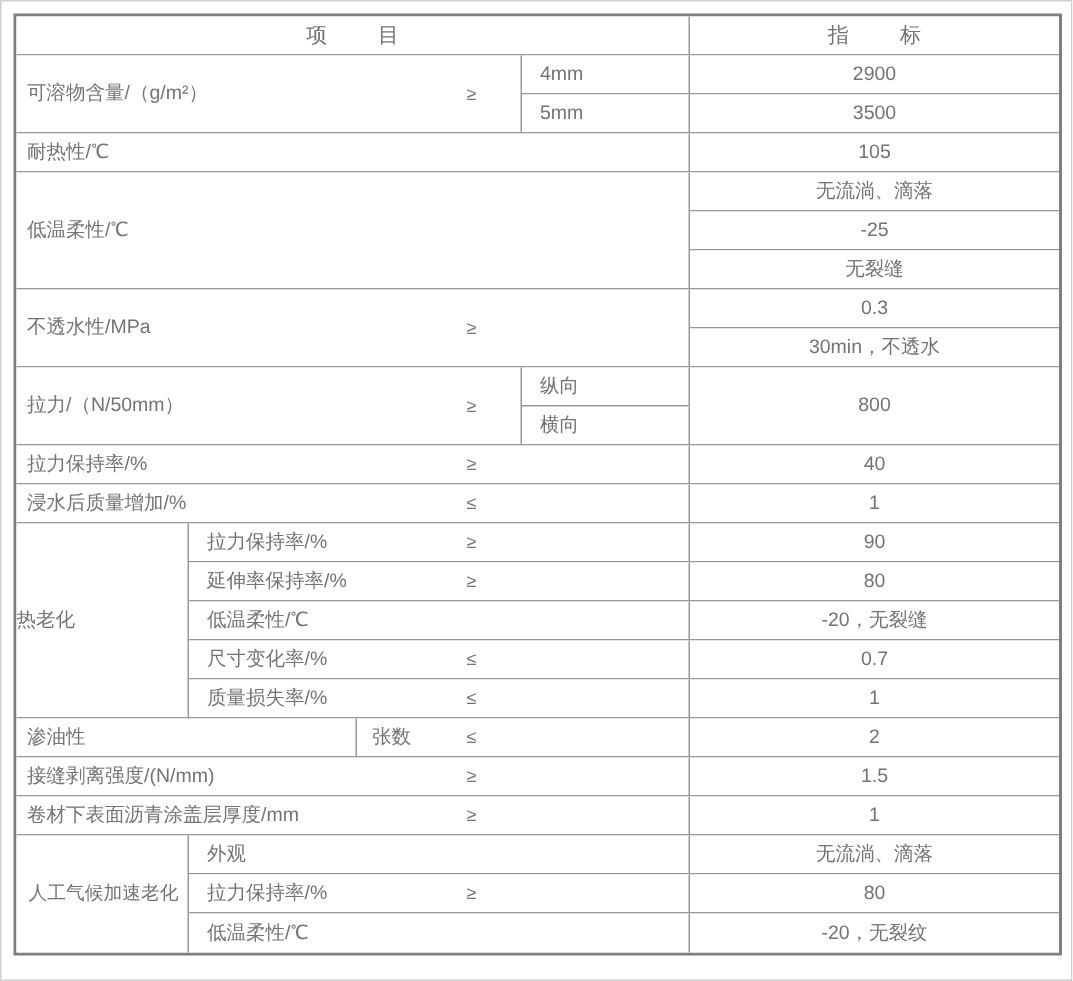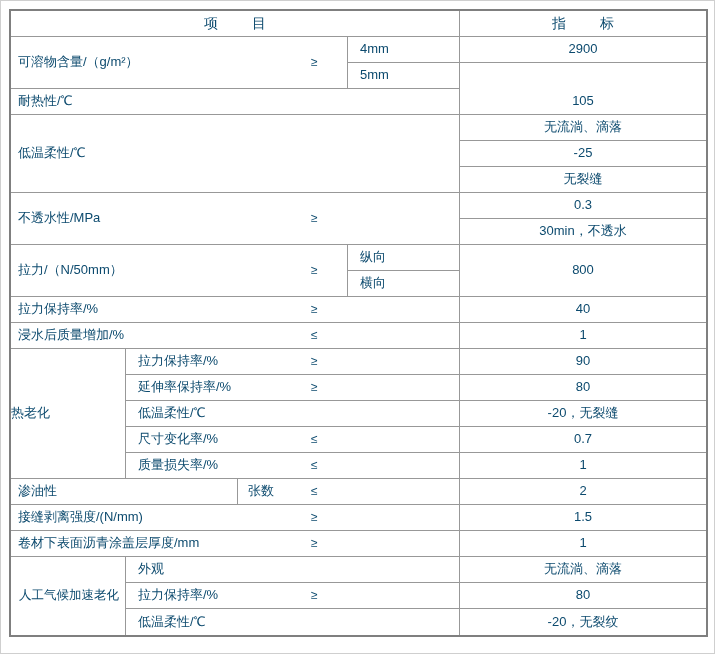--- a/index.html
+++ b/index.html
@@ -17,21 +17,21 @@
     position: absolute;
     left: 8px;
     top: 8px;
     width: 699px;
     height: 628px;
     display: grid;
     grid-template-columns: 115px 112px 110px 112px 246px;
     grid-template-rows: repeat(24, 26px);
     border: 2px solid #7f7f7f;
     background: #ffffff;
-    color: #0c4a6e;
+    color: #737373;
   }
   .c {
     position: relative;
     display: flex;
     align-items: center;
     border-right: 1px solid #989898;
     border-bottom: 1px solid #989898;
     font-size: 13px;
     line-height: 1.1;
     background: #ffffff;
@@ -75,20 +75,23 @@
     </div>
     <div class="c sub" style="grid-area:2/4/3/5">
         <span>4mm</span>
       </div>
     <div class="c ctr lc" style="grid-area:2/5/3/6">
         <span>2900</span>
       </div>
     <div class="c sub" style="grid-area:3/4/4/5">
         <span>5mm</span>
       </div>
+    <div class="c ctr lc" style="grid-area:3/5/4/6">
+        <span>3500</span>
+      </div>
 
     <div class="c lab" style="grid-area:4/1/5/5">
         <span>耐热性/℃</span>
       </div>
     <div class="c ctr lc" style="grid-area:4/5/5/6">
         <span>105</span>
       </div>
 
     <div class="c lab" style="grid-area:5/1/8/5">
         <span>低温柔性/℃</span>

